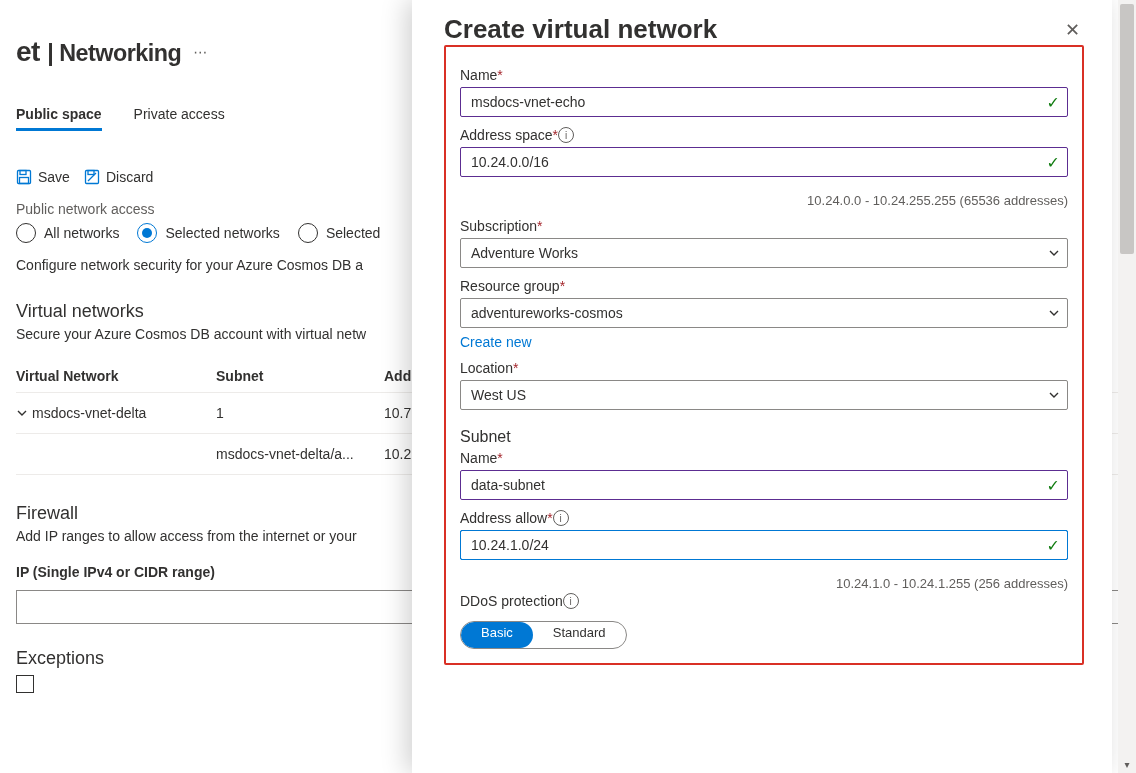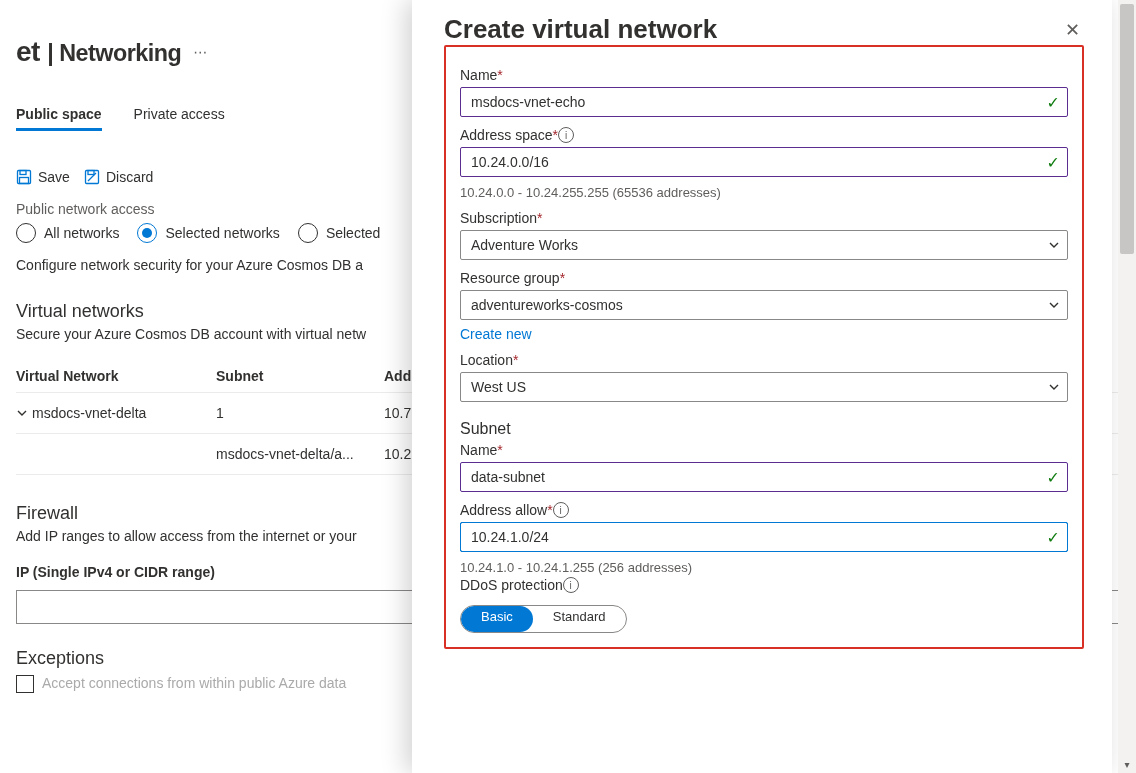--- a/index.html
+++ b/index.html
@@ -45,21 +45,21 @@
   .flabel{font-size:14px;margin-bottom:4px;display:flex;align-items:center;}
   .req{color:#a4262c}
   .info{width:14px;height:14px;border:1px solid #605e5c;border-radius:50%;display:inline-flex;align-items:center;justify-content:center;font-size:10px;color:#605e5c}
   .input,.select{width:100%;height:30px;border:1px solid #8a8886;border-radius:2px;padding:2px 30px 2px 10px;box-sizing:border-box;font-family:inherit;font-size:14px;color:#323130;background:#fff}
   .input.valid{border-color:#5c2d91}
   .input.focus{border:1px solid #0078d4;outline:1px solid #0078d4;outline-offset:-1px}
   .input-wrap{position:relative}
   .check{position:absolute;right:8px;top:50%;transform:translateY(-50%);color:#107c10;font-size:16px}
   .select-wrap{position:relative}
   .chev{position:absolute;right:8px;top:50%;transform:translateY(-50%)}
-  .hint{color:#605e5c;font-size:13px;margin-top:8px}
+  .hint{text-align:right;color:#605e5c;font-size:13px;margin-top:16px}
   .link{color:#0078d4;cursor:pointer;font-size:14px;margin-top:6px;display:inline-block}
   .subhead{font-size:16px;margin-top:18px;color:#323130}
   .toggle{display:inline-flex;border:1px solid #8a8886;border-radius:16px;overflow:hidden;height:26px;margin-top:8px}
   .toggle div{padding:3px 20px;font-size:13px;cursor:pointer}
   .toggle .on{background:#0078d4;color:#fff;border-radius:16px}
   .scroll-track{position:absolute;right:0;top:0;bottom:0;width:18px;background:#f3f2f1}
   .scroll-thumb{position:absolute;right:2px;top:4px;width:14px;height:250px;background:#c8c6c4;border-radius:2px}
   .scroll-arrow{position:absolute;right:2px;width:14px;height:14px;display:flex;align-items:center;justify-content:center;color:#605e5c;font-size:10px}
 </style>
 </head>
@@ -137,21 +137,21 @@
       <div class="col-add">10.2</div>
     </div>
   </div>
 
   <div class="h2">Firewall</div>
   <div class="para" style="margin-top:4px">Add IP ranges to allow access from the internet or your</div>
   <div class="ip-row">IP (Single IPv4 or CIDR range)</div>
   <input class="ip-input" style="">
 
   <div class="h2" style="margin-top:24px">Exceptions</div>
-  <div style="margin-top:6px"><span class="cb"></span><span style="color:#aaa">Accept connections from within public Azure data</span></div>
+  <div style="margin-top:6px"><span class="cb"></span></div>
 </div>
 
 <div class="panel">
   <div class="panel-inner">
     <div class="panel-title-row">
       <div class="panel-title">Create virtual network</div>
       <div class="close">✕</div>
     </div>
 
     <div class="redbox">

